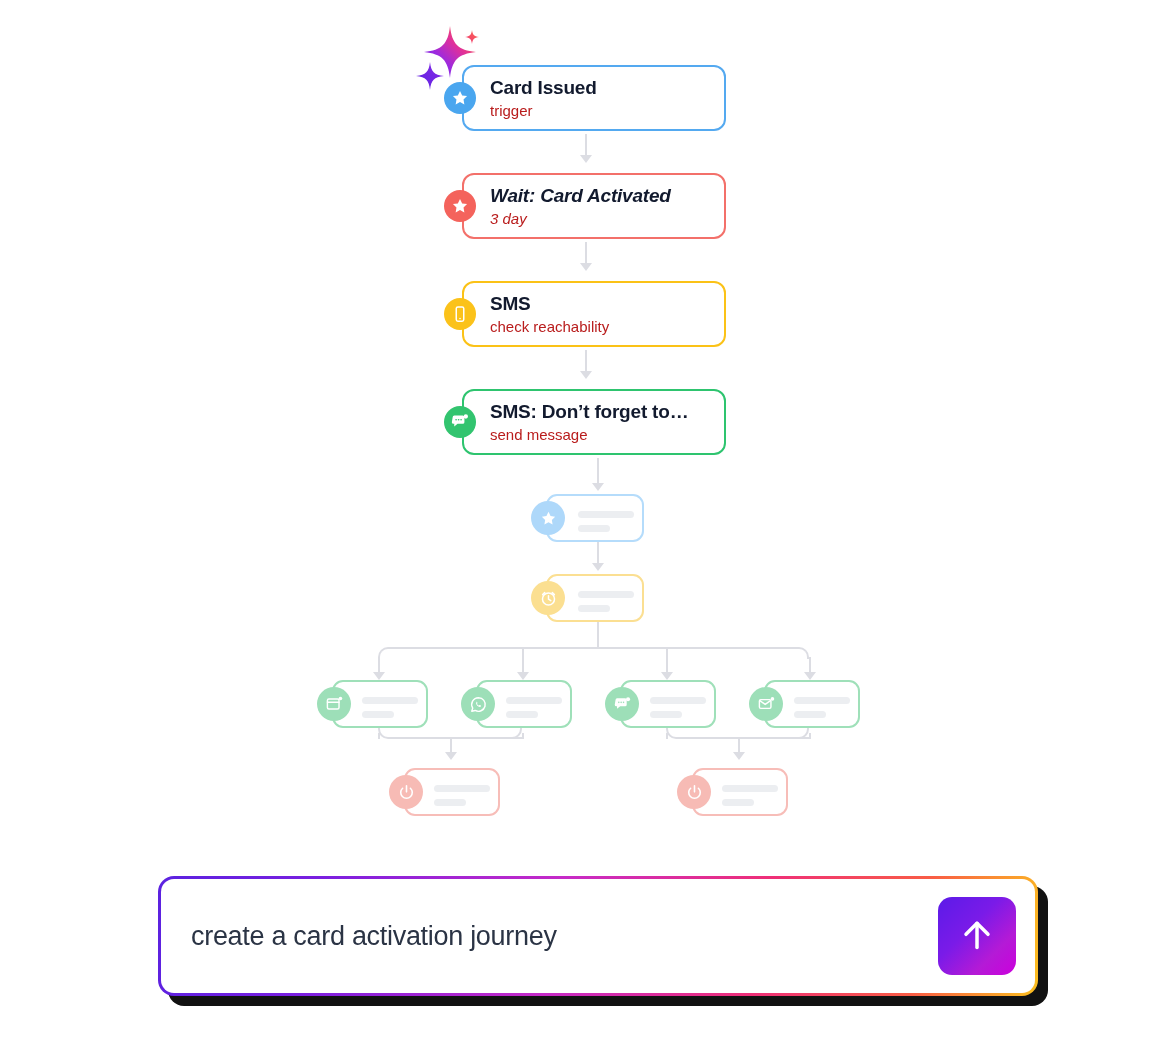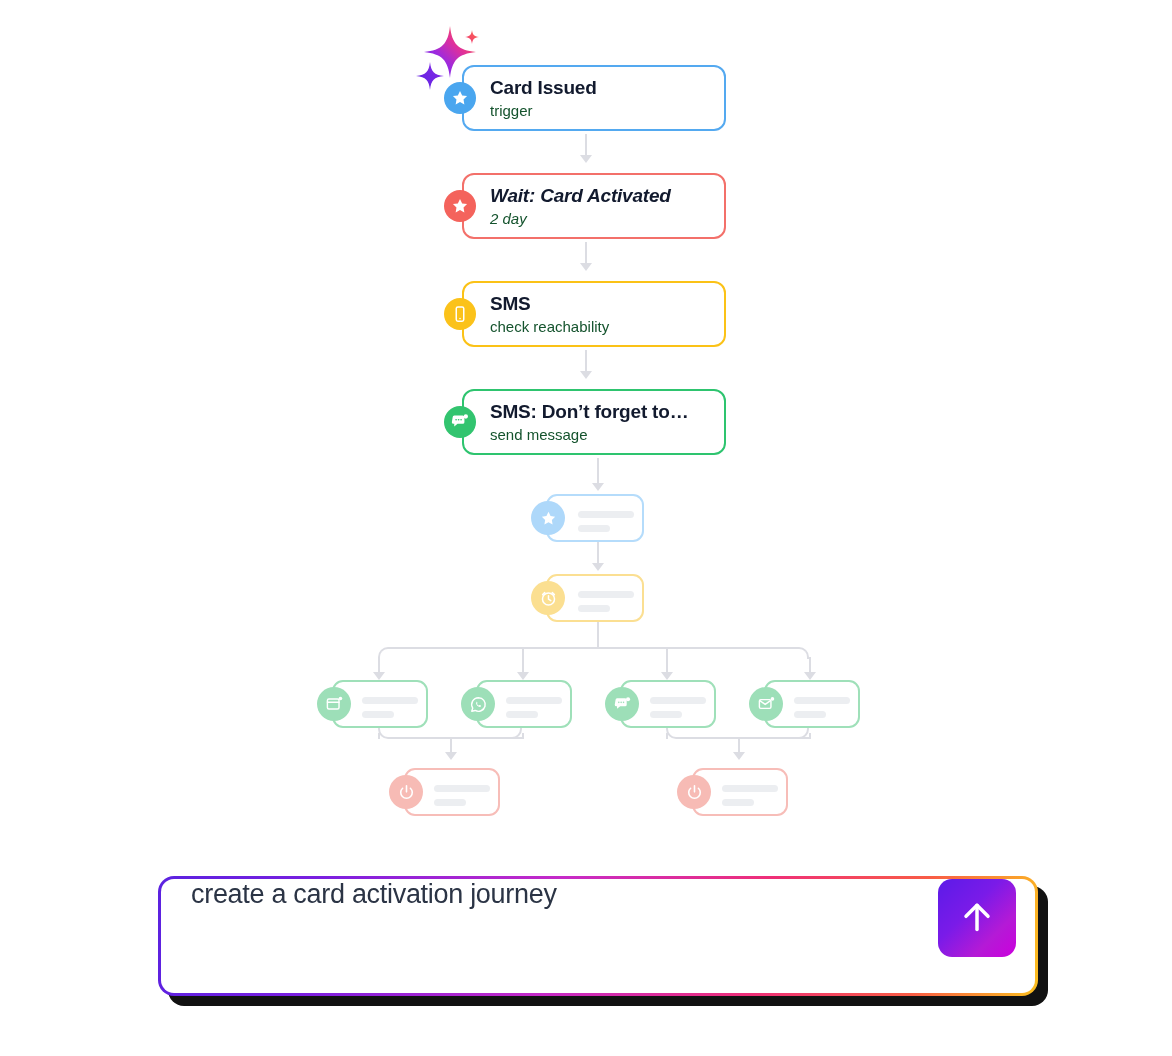--- a/index.html
+++ b/index.html
@@ -44,21 +44,21 @@
     border: 2px solid #cfd3da;
     border-radius: 12px;
     display: flex; align-items: center;
   }
   .node .node-text { padding-left: 26px; line-height: 1; }
   .node .node-title {
     font-size: 19px; font-weight: bold; color: #121a2e;
     letter-spacing: -0.2px; white-space: nowrap;
   }
   .node .node-sub {
-    font-size: 15px; color: #14532d; margin-top: 6px; white-space: nowrap;
+    font-size: 15px; color: #b91c1c; margin-top: 6px; white-space: nowrap;
   }
   .node-badge {
     position: absolute; left: -20px; top: 50%;
     transform: translateY(-50%);
     width: 32px; height: 32px; border-radius: 50%;
     display: flex; align-items: center; justify-content: center;
   }
   .node-badge svg { display: block; }
 
   .node.blue   { border-color: #54a9f0; }
@@ -107,21 +107,21 @@
   .prompt {
     position: absolute; left: 0; top: 0;
     width: 880px; height: 120px;
     border-radius: 16px;
     padding: 3px;
     background: linear-gradient(100deg,#5b22e0 0%,#7a1fe0 18%,#c62ac8 45%,#ef2f78 68%,#f95d45 86%,#fbbf1f 100%);
   }
   .prompt-inner {
     position: relative; width: 100%; height: 100%;
     background: #ffffff; border-radius: 13px;
-    display: flex; align-items: flex-start;
+    display: flex; align-items: center;
   }
   .prompt-text {
     flex: 1; border: none; outline: none;
     background: transparent;
     font-family: "Liberation Sans", "DejaVu Sans", sans-serif;
     font-size: 27px; color: #2b3445;
     padding: 0 0 0 30px; letter-spacing: -0.3px;
   }
   .send-btn {
     width: 78px; height: 78px; margin-right: 19px;
@@ -224,21 +224,21 @@
     </div>
 
     <div class="node red" style="left:462px; top:173px;">
       <div class="node-badge bg-red">
         <svg width="18" height="18" viewBox="0 0 24 24" fill="#ffffff">
           <path d="M12 2.6l2.9 5.9 6.5.95-4.7 4.58 1.11 6.47L12 17.44l-5.81 3.06 1.11-6.47L2.6 9.45l6.5-.95L12 2.6z"></path>
         </svg>
       </div>
       <div class="node-text">
         <div class="node-title">Wait: Card Activated</div>
-        <div class="node-sub">2 day</div>
+        <div class="node-sub">3 day</div>
       </div>
     </div>
 
     <div class="node green" style="left:462px; top:389px;">
       <div class="node-badge bg-green">
         <svg width="20" height="20" viewBox="0 0 24 24">
           <path d="M3.2 6.2a2 2 0 0 1 2-2h10.1a2 2 0 0 1 2 2v6a2 2 0 0 1-2 2H9.1l-4 3.3v-3.3h-.9a2 2 0 0 1-2-2z" fill="#ffffff"></path>
           <circle cx="7.3" cy="9.3" r="1" fill="#32c46f"></circle>
           <circle cx="10.3" cy="9.3" r="1" fill="#32c46f"></circle>
           <circle cx="13.3" cy="9.3" r="1" fill="#32c46f"></circle>

